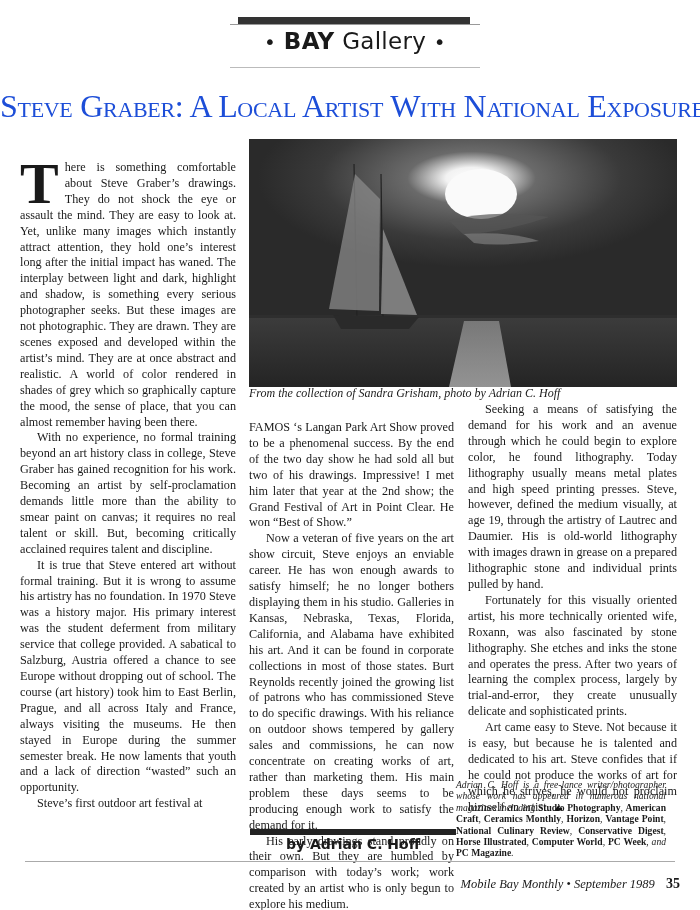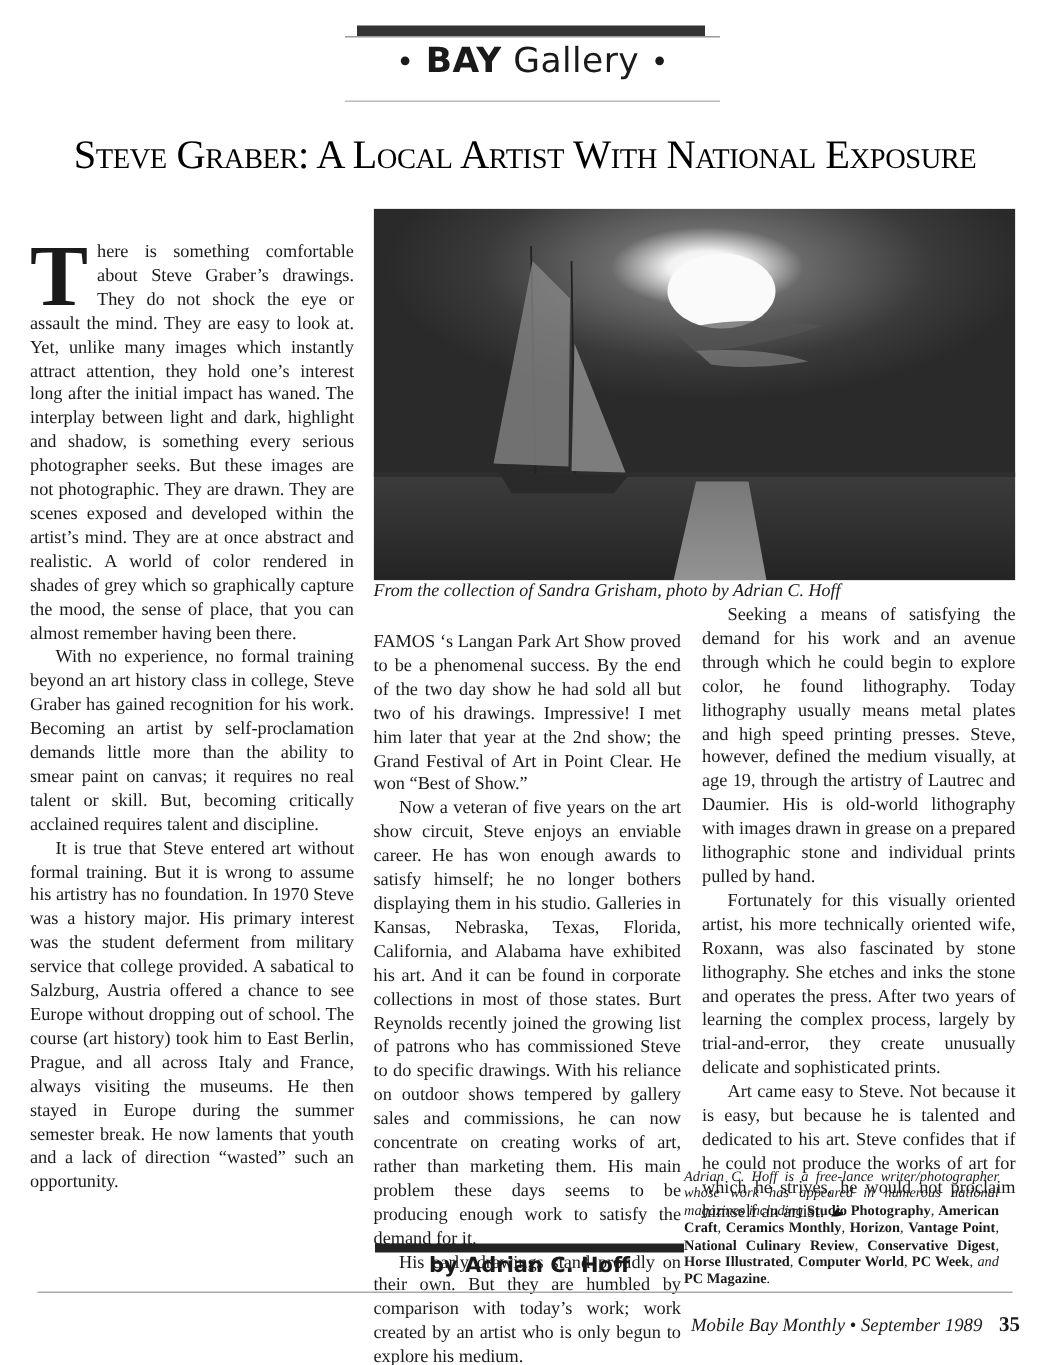--- a/index.html
+++ b/index.html
@@ -4,21 +4,21 @@
 <style>
   html, body { margin: 0; padding: 0; background: #ffffff; }
   body { width: 700px; height: 910px; position: relative; overflow: hidden; color: #1a1a1a; font-family: "Liberation Serif", serif; }
   .top-bar { position: absolute; left: 238px; top: 17px; width: 232px; height: 7px; background: #333; }
   .top-rule { position: absolute; left: 230px; top: 24px; width: 250px; height: 1px; background: #999; }
   .section-head { position: absolute; left: 230px; top: 28px; width: 250px; text-align: center; font-family: "DejaVu Sans", sans-serif; font-size: 23px; letter-spacing: 0.3px; }
   .section-head b { font-weight: bold; margin-top: 48px; }
   .section-head .lite { font-weight: normal; }
   .section-head .bullet { font-size: 20px; }
   .sub-rule { position: absolute; left: 230px; top: 67px; width: 250px; height: 1px; background: #bbb; }
-  .headline { position: absolute; left: 0; top: 88px; width: 700px; text-align: center; font-family: "Liberation Serif", serif; font-size: 27px; font-variant: small-caps; letter-spacing: -0.3px; color: #000000; white-space: nowrap; }
+  .headline { position: absolute; left: 0; top: 88px; width: 700px; text-align: center; font-family: "Liberation Serif", serif; font-size: 32px; font-variant: small-caps; letter-spacing: -0.3px; color: #1d4ed8; white-space: nowrap; }
   .col { position: absolute; font-size: 12.2px; line-height: 15.9px; text-align: justify; hyphens: manual; }
   .col p { margin: 0; text-indent: 17px; }
   .col p.first { text-indent: 0; }
   .col1 { left: 20px; top: 160px; width: 216px; }
   .col2 { left: 249px; top: 420px; width: 205px; }
   .col3 { left: 468px; top: 402px; width: 209px; }
   .dropcap { float: left; font-size: 58px; line-height: 44px; margin: 2px 6px 0 0; font-weight: bold; font-family: "Liberation Serif", serif; }
   .photo { position: absolute; left: 249px; top: 139px; width: 428px; height: 248px; overflow: hidden; }
   .caption { position: absolute; left: 249px; top: 386px; width: 428px; text-align: left; font-style: italic; font-size: 12px; }
   .byline-bar { position: absolute; left: 250px; top: 829px; width: 206px; height: 6px; background: #222; }
@@ -44,20 +44,21 @@
 </div>
 <div class="sub-rule"></div>
 
 <div class="headline">Steve Graber: A Local Artist With National Exposure</div>
 
 <div class="col col1">
   <span class="dropcap">T</span>
   <p class="first">here is something comfortable about Steve Graber’s drawings. They do not shock the eye or assault the mind. They are easy to look at. Yet, unlike many images which instantly attract attention, they hold one’s interest long after the initial impact has waned. The interplay between light and dark, highlight and shadow, is something every serious photographer seeks. But these images are not photographic. They are drawn. They are scenes exposed and developed within the artist’s mind. They are at once abstract and realistic. A world of color rendered in shades of grey which so graphically capture the mood, the sense of place, that you can almost remember having been there.</p>
   <p>With no experience, no formal training beyond an art history class in college, Steve Graber has gained recognition for his work. Becoming an artist by self-proclamation demands little more than the ability to smear paint on canvas; it requires no real talent or skill. But, becoming critically acclained requires talent and discipline.</p>
   <p>It is true that Steve entered art without formal training. But it is wrong to assume his artistry has no foundation. In 1970 Steve was a history major. His primary interest was the student deferment from military service that college provided. A sabatical to Salzburg, Austria offered a chance to see Europe without dropping out of school. The course (art history) took him to East Berlin, Prague, and all across Italy and France, always visiting the museums. He then stayed in Europe during the summer semester break. He now laments that youth and a lack of direction “wasted” such an opportunity.</p>
+  <p>Steve’s first outdoor art festival at</p>
 </div>
 
 <div class="photo">
   <svg width="428" height="248" viewBox="0 0 428 248">
     <defs>
       <radialGradient id="moon" cx="0.52" cy="0.22" r="0.5">
         <stop offset="0" stop-color="#ffffff"></stop>
         <stop offset="0.12" stop-color="#f2f2f2"></stop>
         <stop offset="0.3" stop-color="#6a6a6a"></stop>
         <stop offset="0.7" stop-color="#3a3a3a"></stop>

